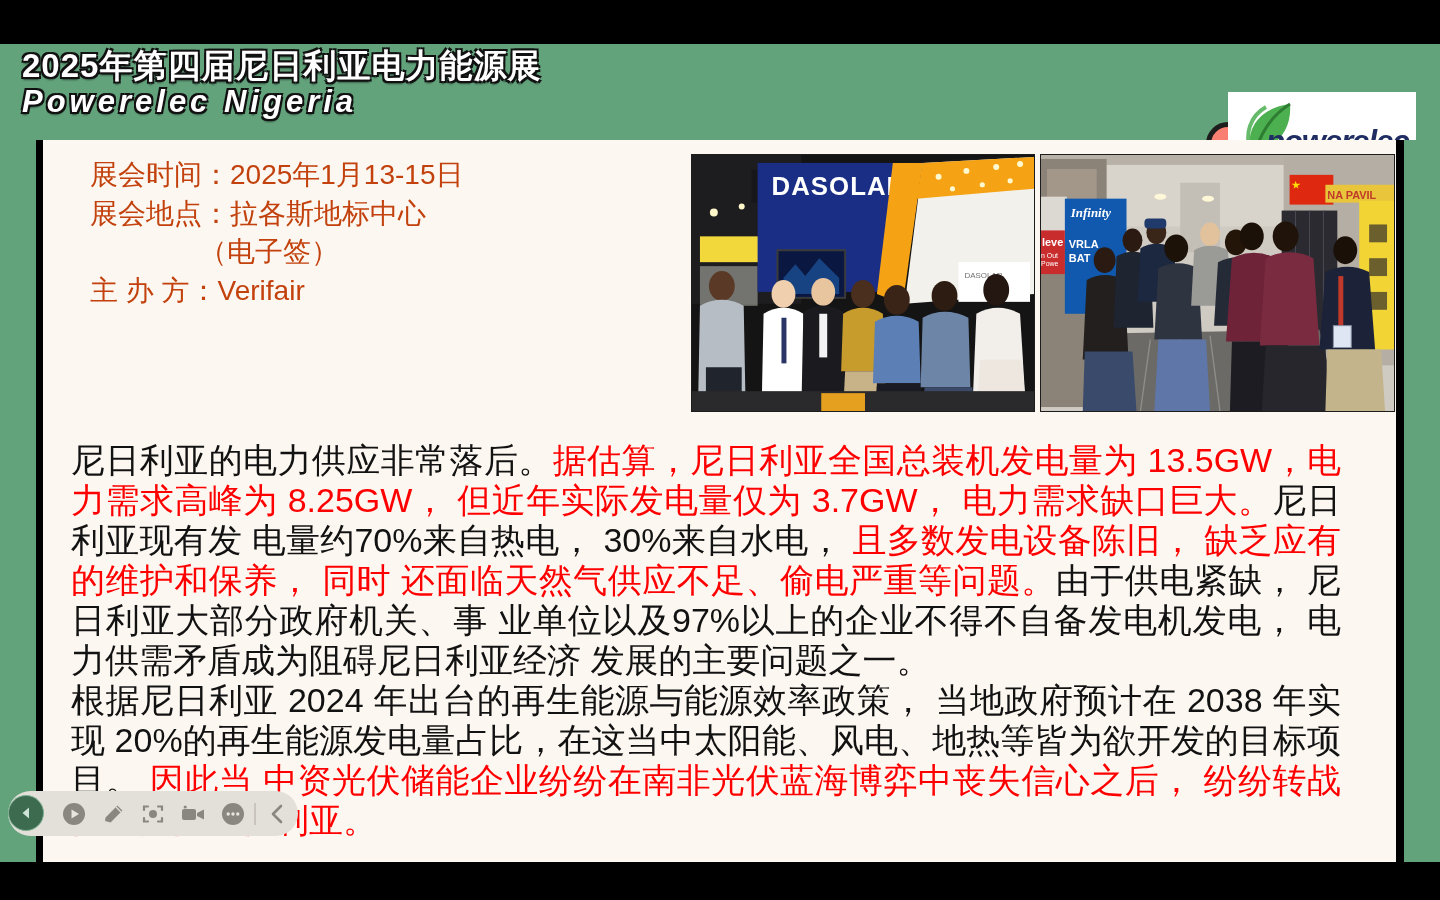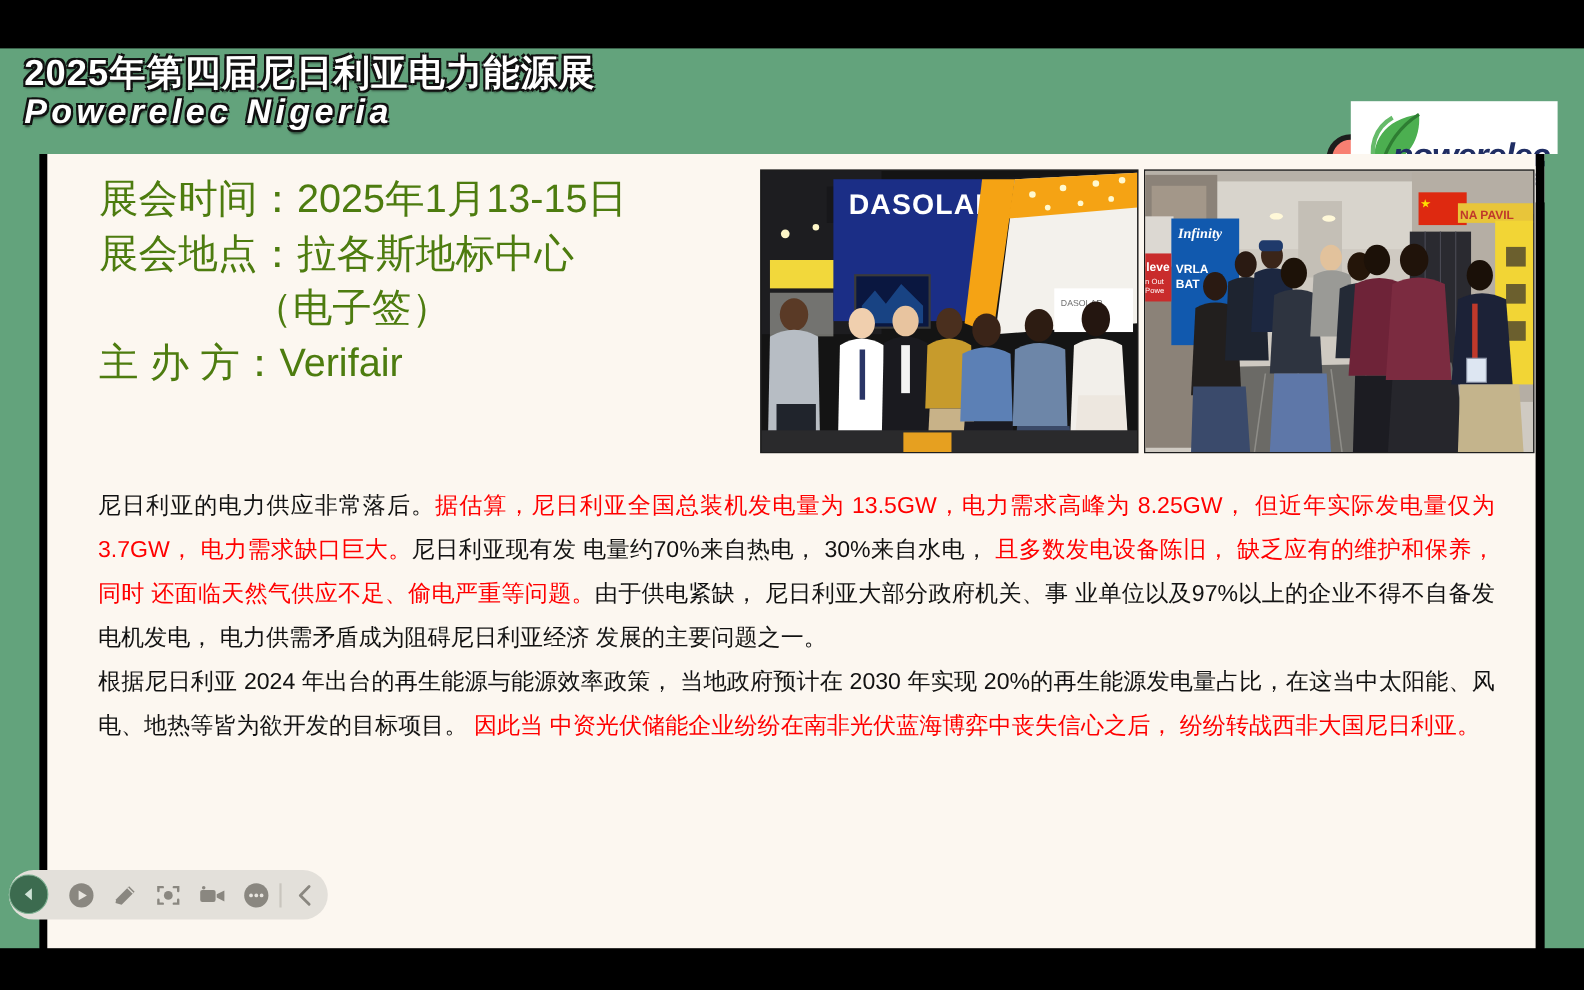--- a/index.html
+++ b/index.html
@@ -54,34 +54,34 @@
   .logo-bars{ position:absolute; left:60px; top:58px; width:52px; height:30px; }
 
   
   .slide{
     position:absolute; left:43px; top:140px; width:1353px; height:722px;
     background:#FCF7F0; overflow:hidden;
   }
 
   .info-block{
     position:absolute; left:47px; top:16px;
-    font-size:36px; color:#4d7c0f; line-height:1.38; white-space:pre;
+    font-size:28px; color:#c2410c; line-height:1.38; white-space:pre;
   }
 
   .photo{
     position:absolute; top:14px; border:1px solid rgba(0,0,0,.12);
     overflow:hidden; background:#222;
   }
   .photo-a{ left:648px; width:344px; height:258px; }
   .photo-b{ left:997px; width:355px; height:258px; }
   .photo svg{ display:block; width:100%; height:100%; }
 
   .body-text{
-    position:absolute; left:46px; top:300px; width:1270px;
-    font-size:21px; line-height:40px; color:#121212;
+    position:absolute; left:28px; top:300px; width:1270px;
+    font-size:34px; line-height:40px; color:#121212;
     text-align:justify; text-justify:inter-ideograph;
   }
   .body-text p{ margin:0; }
   .r{ color:#FF0000; }
 
   
   .toolbar{
     position:absolute; left:8px; top:791px; width:290px; height:45px;
     background:#E3E0DA; border-radius:23px;
     display:flex; align-items:center; gap:0px;
@@ -265,21 +265,21 @@
           <path d="M286 118 q22 -11 44 0 l6 78 l-56 0 Z" fill="#1C2237"></path>
           <path d="M288 196 l54 0 l4 62 l-60 0 Z" fill="#C4B48C"></path>
           <rect x="299" y="122" width="5" height="52" fill="#C0392B"></rect>
           <rect x="294" y="172" width="18" height="22" fill="#DDE6F2" stroke="#8891a3"></rect>
         </g>
       </svg>
     </div>
 
     <div class="body-text">
       <p><span class="k">尼日利亚的电力供应非常落后。</span><span class="r">据估算，尼日利亚全国总装机发电量为 13.5GW，电力需求高峰为 8.25GW， 但近年实际发电量仅为 3.7GW， 电力需求缺口巨大。</span><span class="k">尼日利亚现有发 电量约70%来自热电， 30%来自水电，</span><span class="r"> 且多数发电设备陈旧， 缺乏应有的维护和保养， 同时 还面临天然气供应不足、偷电严重等问题。</span><span class="k">由于供电紧缺， 尼日利亚大部分政府机关、事 业单位以及97%以上的企业不得不自备发电机发电， 电力供需矛盾成为阻碍尼日利亚经济 发展的主要问题之一。</span></p>
-      <p><span class="k">根据尼日利亚 2024 年出台的再生能源与能源效率政策， 当地政府预计在 2030 年实现 20%的再生能源发电量占比，在这当中太阳能、风电、地热等皆为欲开发的目标项目。</span><span class="r"> 因此当 中资光伏储能企业纷纷在南非光伏蓝海博弈中丧失信心之后， 纷纷转战西非大国尼日利亚。</span></p>
+      <p><span class="k">根据尼日利亚 2024 年出台的再生能源与能源效率政策， 当地政府预计在 2038 年实现 20%的再生能源发电量占比，在这当中太阳能、风电、地热等皆为欲开发的目标项目。</span><span class="r"> 因此当 中资光伏储能企业纷纷在南非光伏蓝海博弈中丧失信心之后， 纷纷转战西非大国尼日利亚。</span></p>
     </div>
   </div>
 
   <div class="toolbar">
     <div class="tb-btn" style="margin-left:46px">
       <svg class="ico" width="24" height="24" viewBox="0 0 24 24">
         <circle cx="12" cy="12" r="11" fill="#8A8780"></circle>
         <path d="M9.5 7.5 L17 12 L9.5 16.5 Z" fill="#E8E5DF"></path>
       </svg>
     </div>

